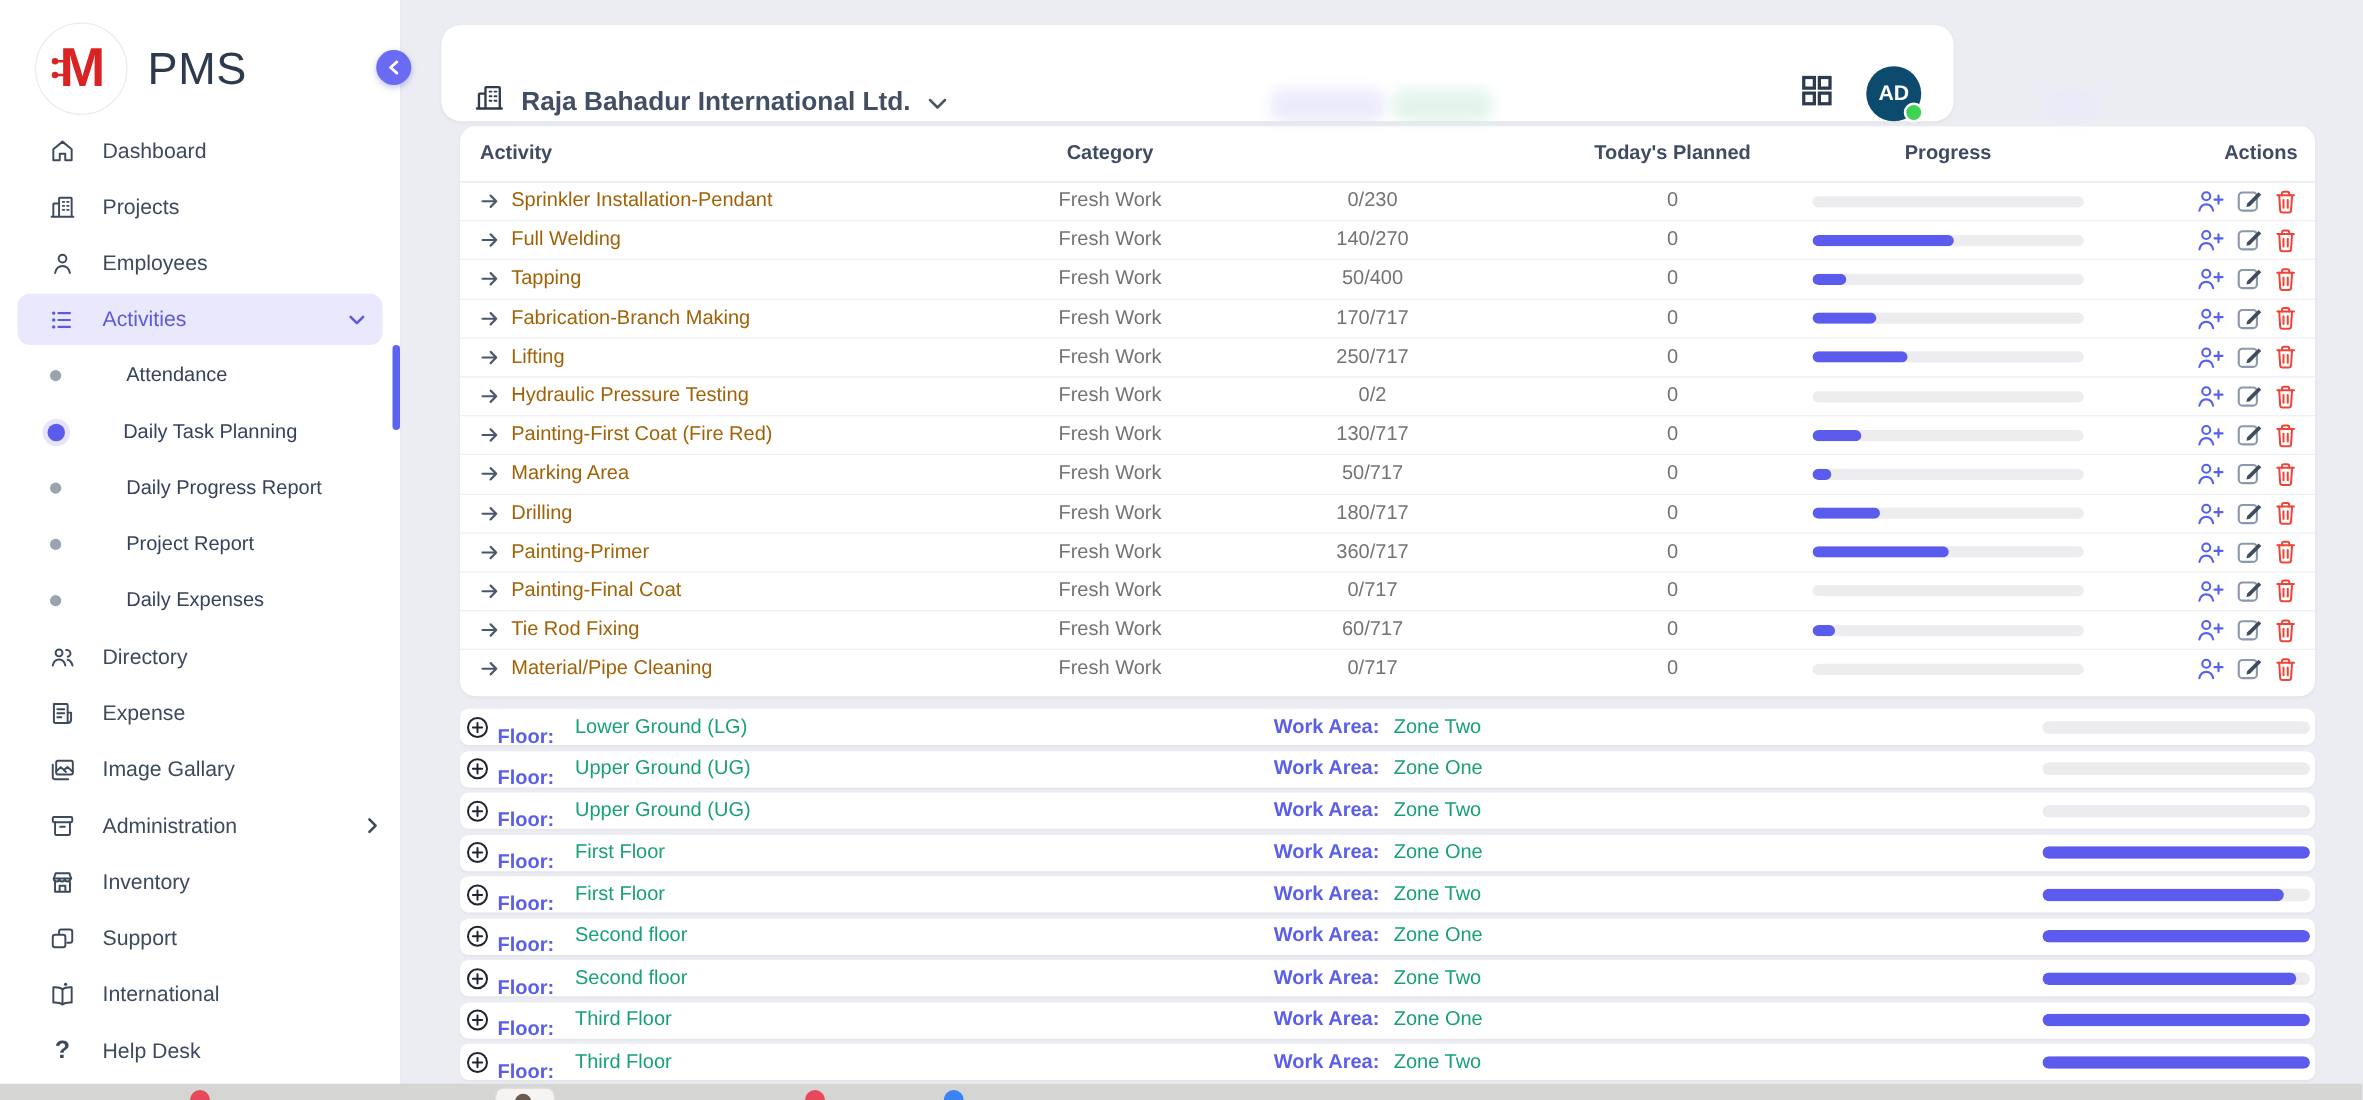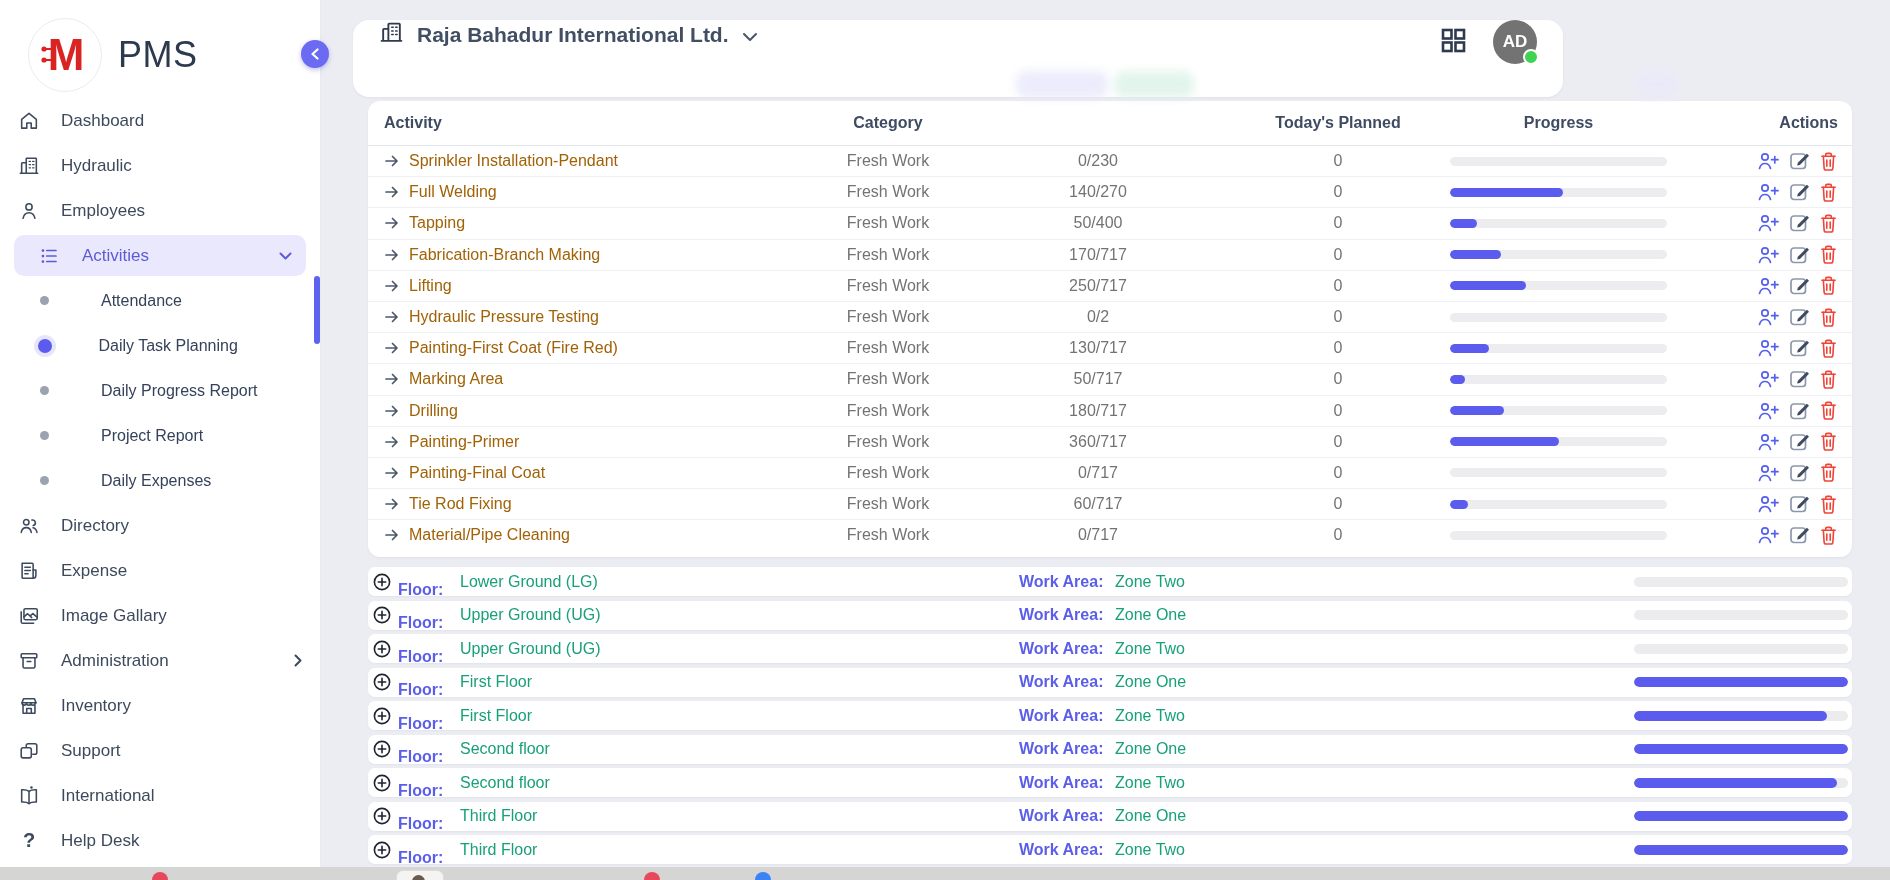--- a/index.html
+++ b/index.html
@@ -10,41 +10,41 @@
   }
   
   .sidebar{position:absolute;left:0;top:0;width:320px;height:867px;background:#ffffff;z-index:2;
     box-shadow:1px 0 0 #e9eaef;}
   .logo-row{display:flex;align-items:center;gap:16px;padding:12px 0 0 28px;height:86px;}
   .logo-circle{width:72px;height:72px;border-radius:50%;border:1px solid #ececec;display:flex;align-items:center;justify-content:center;position:relative;background:#fff;}
   .logo-m{font-size:44px;font-weight:700;color:#da2424;line-height:1;letter-spacing:-2px;}
   .logo-dots{position:absolute;left:11px;top:26px;}
   .logo-title{font-size:36px;font-weight:400;color:#2d3a4e;letter-spacing:.5px;}
   .nav{position:absolute;top:98px;left:0;right:0;}
-  .nav-item{height:45px;display:flex;align-items:center;gap:20px;padding:0 18px 0 17px;
+  .nav-item{height:45px;display:flex;align-items:center;gap:20px;padding:0 18px 0 38px;
     color:#3d4a5d;font-size:17px;font-weight:500;cursor:pointer;}
   .nav-item .nicon{width:24px;height:24px;display:flex;align-items:center;justify-content:center;flex:0 0 24px;}
   .nav-item.active-group{margin:2px 14px;padding:0 14px 0 24px;height:41px;background:#e9e8fc;border-radius:10px;color:#5d5bd8;}
   .nav-item .spacer{margin-left:auto;display:flex;align-items:center;}
   .sub-item{height:45px;display:flex;align-items:center;padding-left:40px;color:#35425a;font-size:16px;font-weight:500;cursor:pointer;}
   .sub-dot{width:9px;height:9px;border-radius:50%;background:#9aa3af;margin-right:52px;flex:0 0 auto;}
   .sub-dot.active{width:14px;height:14px;background:#5b5ced;margin-right:47px;margin-left:-2.5px;box-shadow:0 0 0 4px #e6e5fb;}
   .helpq{width:24px;text-align:center;font-size:20px;font-weight:600;color:#3d4a5d;}
   
   .side-scroll{position:absolute;left:314px;top:276px;width:6px;height:68px;border-radius:3px;background:#5b63f0;z-index:4;}
   
   .collapse-btn{position:absolute;left:301px;top:40px;width:28px;height:28px;border-radius:50%;
     background:#6a6bf2;color:#fff;display:flex;align-items:center;justify-content:center;z-index:5;
     box-shadow:0 2px 5px rgba(80,80,200,.35);cursor:pointer;}
   
   .header-card{position:absolute;left:353px;top:20px;width:1210px;height:77px;background:#fff;border-radius:16px;
-    box-shadow:0 1px 3px rgba(16,24,40,.05);z-index:2;display:flex;align-items:flex-start;padding:0 26px;box-sizing:border-box;}
+    box-shadow:0 1px 3px rgba(16,24,40,.05);z-index:2;display:flex;align-items:flex-end;padding:0 26px;box-sizing:border-box;}
   .company{display:flex;align-items:center;gap:13px;color:#414e63;font-size:21px;font-weight:600;cursor:pointer;}
   .header-right{margin-left:auto;display:flex;align-items:center;gap:26px;}
-  .avatar{width:44px;height:44px;border-radius:50%;background:#737373;color:#fff;font-size:17px;font-weight:700;
+  .avatar{width:44px;height:44px;border-radius:50%;background:#0c4a6e;color:#fff;font-size:17px;font-weight:700;
     display:flex;align-items:center;justify-content:center;position:relative;cursor:pointer;}
   .online-dot{position:absolute;right:-2px;bottom:-1px;width:12px;height:12px;border-radius:50%;background:#3ed353;border:2px solid #fff;}
   .blob{position:absolute;border-radius:10px;filter:blur(5px);z-index:3;opacity:.8;}
   .blob.b1{left:1016px;top:71px;width:92px;height:27px;background:#e7e7fb;}
   .blob.b2{left:1114px;top:71px;width:80px;height:27px;background:#dcf2e8;}
   .blob.b3{left:1636px;top:73px;width:42px;height:23px;background:#e9e9fa;}
   
   .table-card{position:absolute;left:368px;top:101px;width:1484px;height:456px;background:#fff;border-radius:12px;
     box-shadow:0 1px 3px rgba(16,24,40,.05);z-index:2;}
   .thead{position:relative;height:44px;border-bottom:1px solid #e4e7ec;}
@@ -105,21 +105,21 @@
       </span>
       <span>Dashboard</span>
     </div>
     <div class="nav-item">
       <span class="nicon">
         <svg width="22" height="22" viewBox="0 0 24 24" fill="none" stroke="#3d4a5d" stroke-width="1.7" stroke-linecap="round" stroke-linejoin="round">
             <path d="M9 20V4.2c0-.4.3-.7.7-.7h9.6c.4 0 .7.3.7.7V20M9 8.5H4.7c-.4 0-.7.3-.7.7V20M2.5 20h19"></path>
             <path d="M12.2 7h1.4M16 7h1.4M12.2 10.5h1.4M16 10.5h1.4M12.2 14h1.4M16 14h1.4" stroke-width="1.5"></path>
           </svg>
       </span>
-      <span>Hydraulic</span>
+      <span>Projects</span>
     </div>
     <div class="nav-item">
       <span class="nicon">
         <svg width="22" height="22" viewBox="0 0 24 24" fill="none" stroke="#3d4a5d" stroke-width="1.7" stroke-linecap="round">
             <circle cx="12" cy="7.5" r="3.4"></circle>
             <path d="M5.5 20c.9-4 3.4-6 6.5-6s5.6 2 6.5 6"></path>
           </svg>
       </span>
       <span>Employees</span>
     </div>

